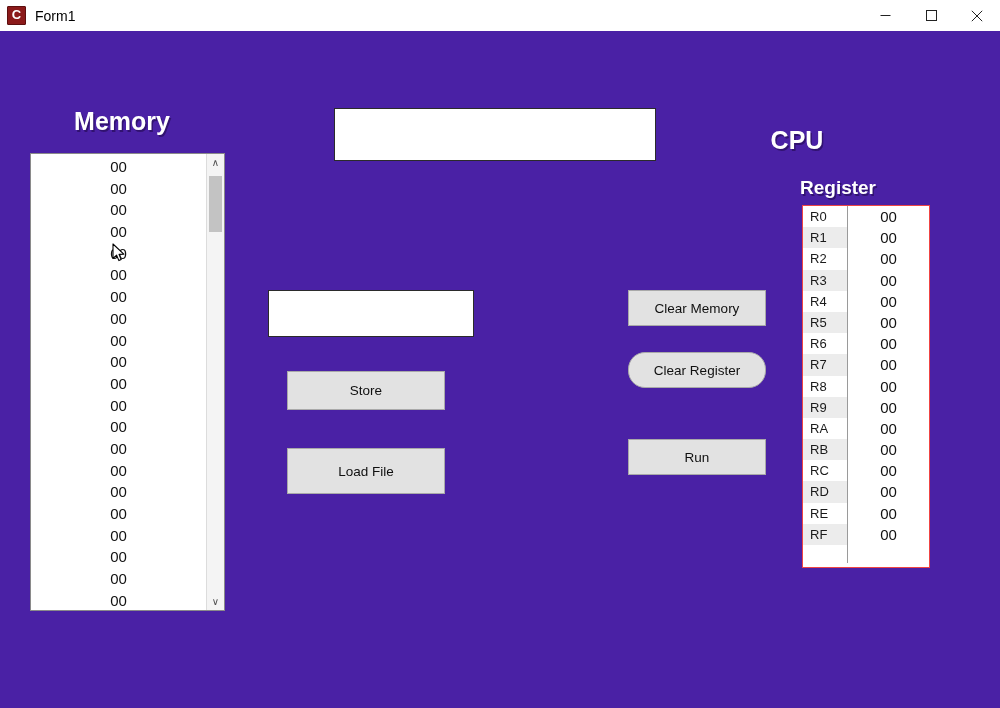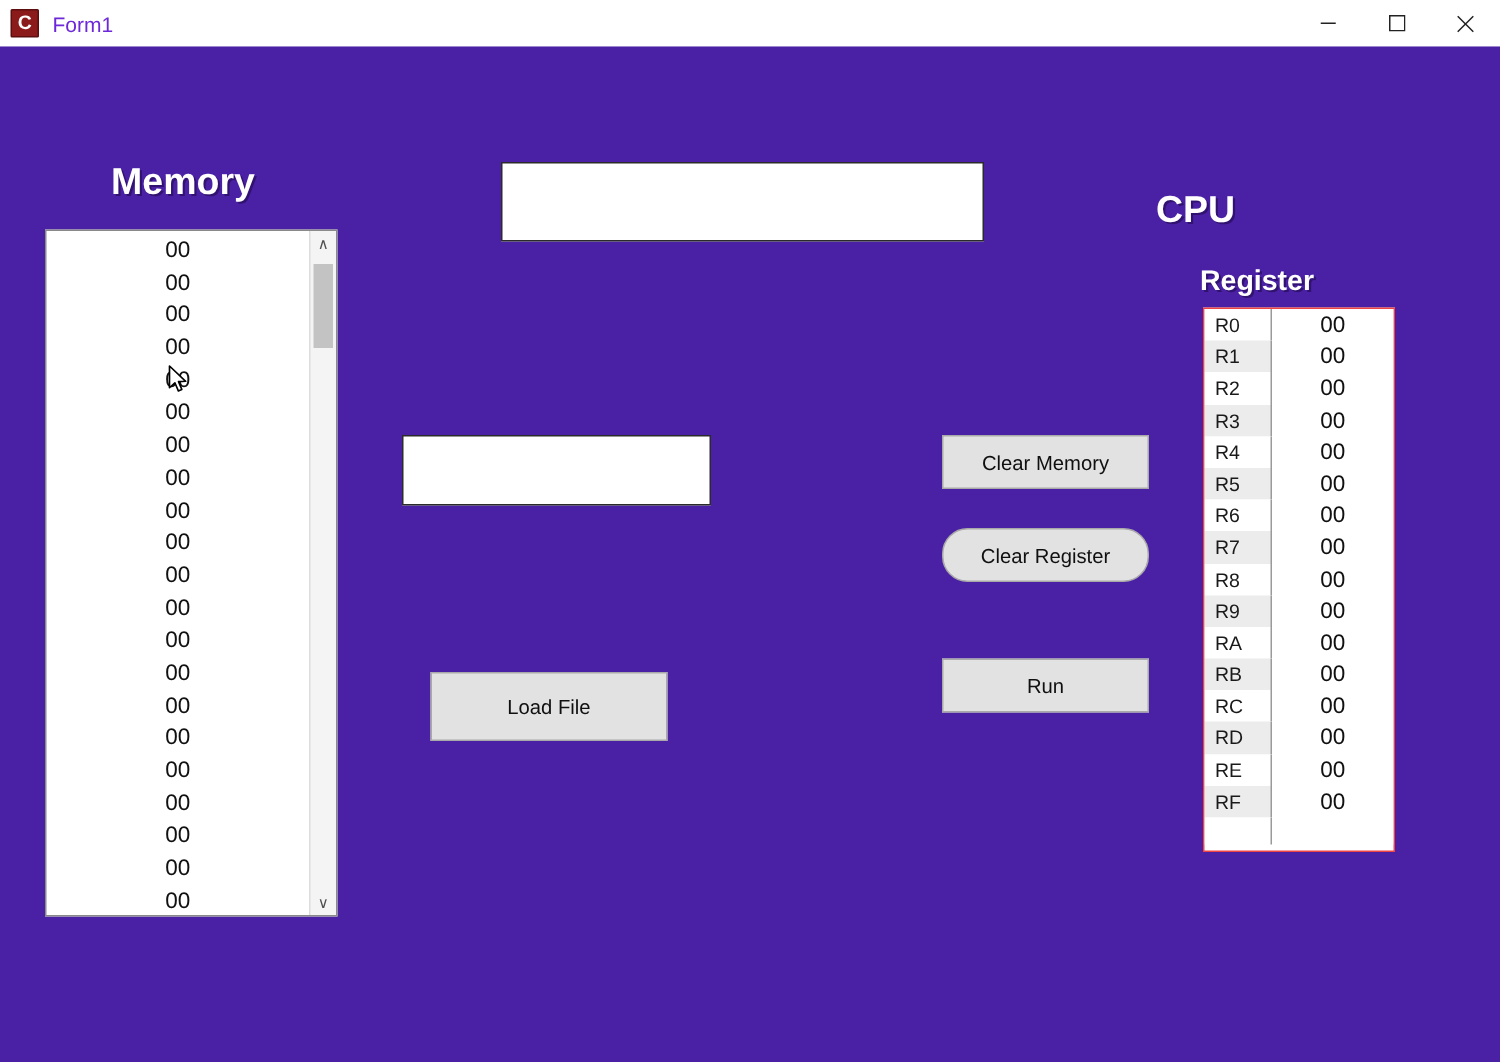--- a/index.html
+++ b/index.html
@@ -43,21 +43,21 @@
     font-size: 13px;
     font-weight: bold;
     line-height: 15px;
     text-align: center;
     font-family: "Liberation Sans", sans-serif;
     flex: 0 0 auto;
   }
   #title-text {
     margin-left: 9px;
     font-size: 14px;
-    color: #6d28d9;
+    color: #000000;
     font-family: "Liberation Sans", sans-serif;
   }
   #win-buttons {
     position: absolute;
     right: 0; top: 0;
     height: 31px;
     display: flex;
   }
   .win-btn {
     width: 46px;
@@ -294,20 +294,21 @@
     <div id="memory-scrollbar">
       <div class="sb-arrow" id="sb-up">∧</div>
       <div id="memory-scroll-thumb"></div>
       <div class="sb-arrow" id="sb-down">∨</div>
     </div>
   </div>
 
   <div class="textbox" id="output-textbox"></div>
 
   <div class="textbox" id="input-textbox"></div>
+  <button class="btn" id="store-button">Store</button>
   <button class="btn" id="loadfile-button">Load File</button>
 
   <button class="btn" id="clear-memory-button">Clear Memory</button>
   <button class="btn" id="clear-register-button">Clear Register</button>
   <button class="btn" id="run-button">Run</button>
 
   <div class="heading" id="cpu-heading">CPU</div>
   <div class="heading" id="register-heading">Register</div>
   <div id="register-table">
       <div class="reg-row">

